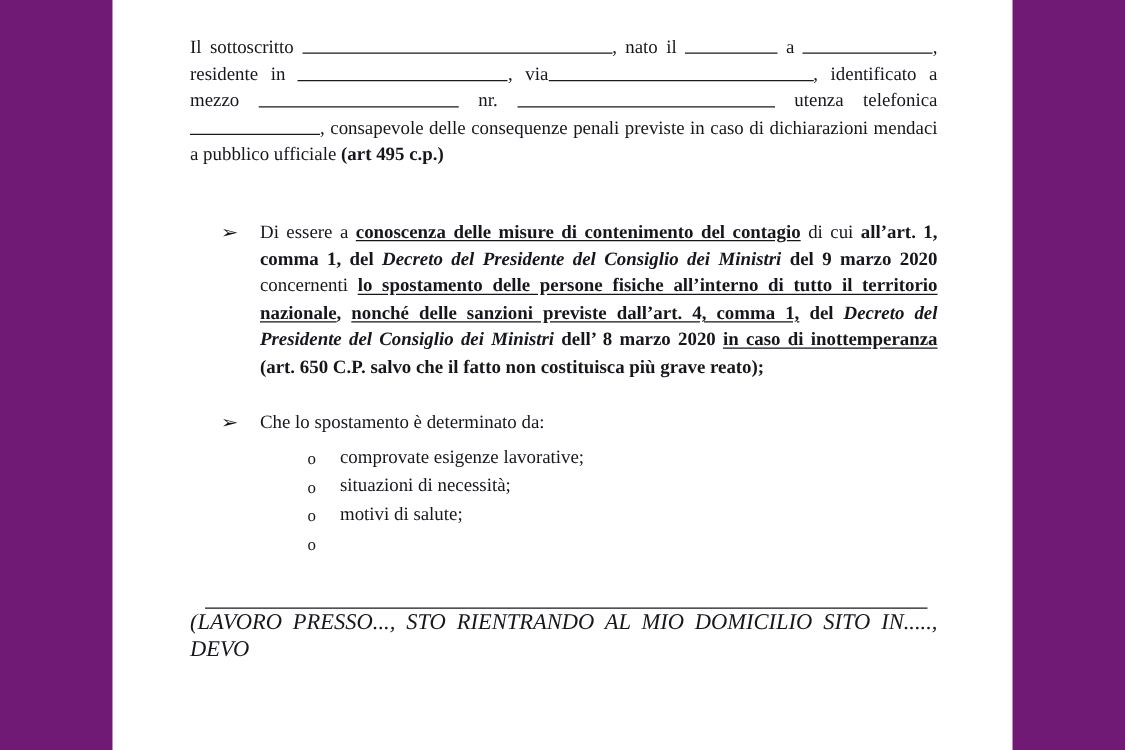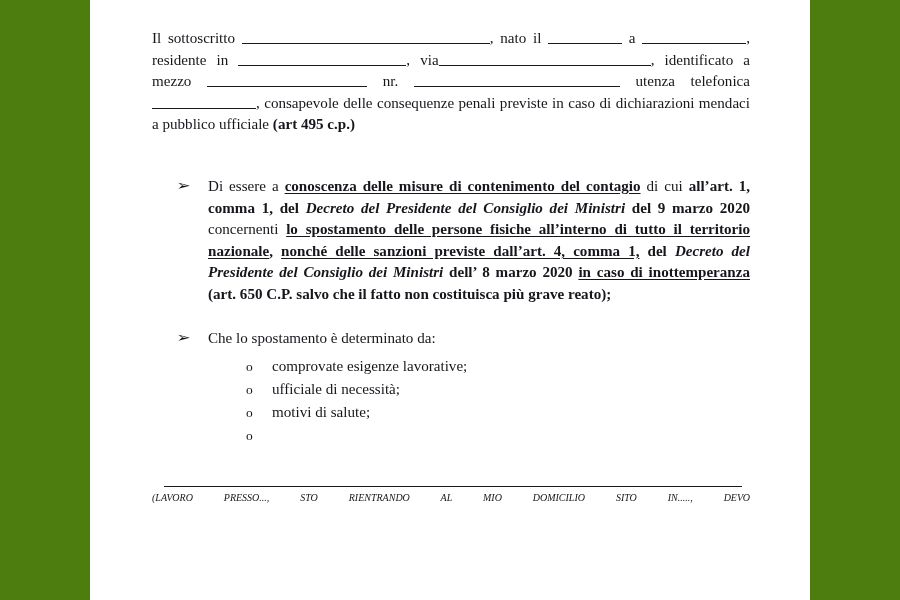--- a/index.html
+++ b/index.html
@@ -10,21 +10,21 @@
     width: 900px;
     height: 600px;
     overflow: hidden;
     background: #9a9a9a;
     font-family: "Liberation Serif", "DejaVu Serif", serif;
   }
   .screen {
     position: relative;
     width: 900px;
     height: 600px;
-    background: #4d7c0f;
+    background: #701a75;
   }
   .page {
     position: absolute;
     left: 90px;
     top: 0;
     width: 720px;
     height: 600px;
     background: #ffffff;
     overflow: hidden;
   }
@@ -151,21 +151,21 @@
   }
   .closing-line1 .rule {
     flex: 1 1 auto;
     border-bottom: 1.4px solid #1a1a1a;
     height: 0.85em;
     margin-left: 12px;
     margin-right: 8px;
   }
   .closing-note {
     font-style: italic;
-    font-size: 10px;
+    font-size: 18px;
     line-height: 21.6px;
     text-align: justify;
     margin-top: 0;
   }
   .closing-note .l1 {
     display: block;
     text-align: justify;
   }
   .jrow {
     display: flex;
@@ -213,21 +213,21 @@
           </div>
           <div class="bullet-body plain">
             <div>Che lo spostamento è determinato da:</div>
             <ul class="sublist">
               <li class="sub-row">
                 <span class="sub-mark">o</span>
                 <span class="sub-label">comprovate esigenze lavorative;</span>
               </li>
               <li class="sub-row">
                 <span class="sub-mark">o</span>
-                <span class="sub-label">ufficiale di necessità;</span>
+                <span class="sub-label">situazioni di necessità;</span>
               </li>
               <li class="sub-row">
                 <span class="sub-mark">o</span>
                 <span class="sub-label">motivi di salute;</span>
               </li>
               <li class="sub-row">
                 <span class="sub-mark">o</span>
               </li>
             </ul>
           </div>

